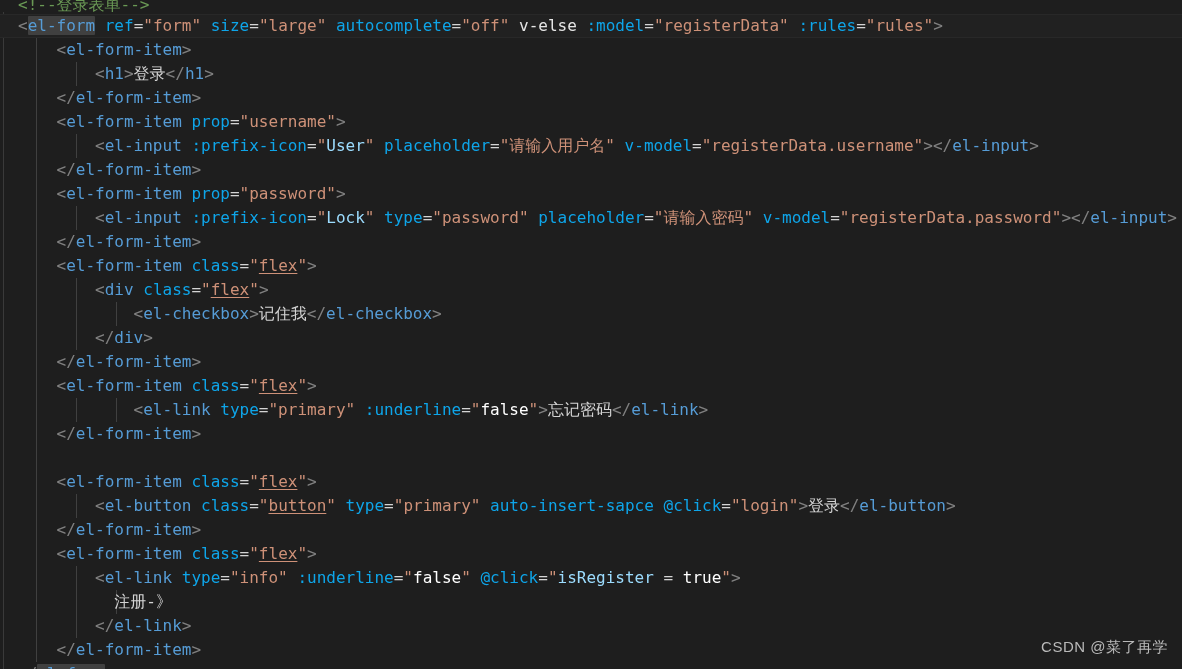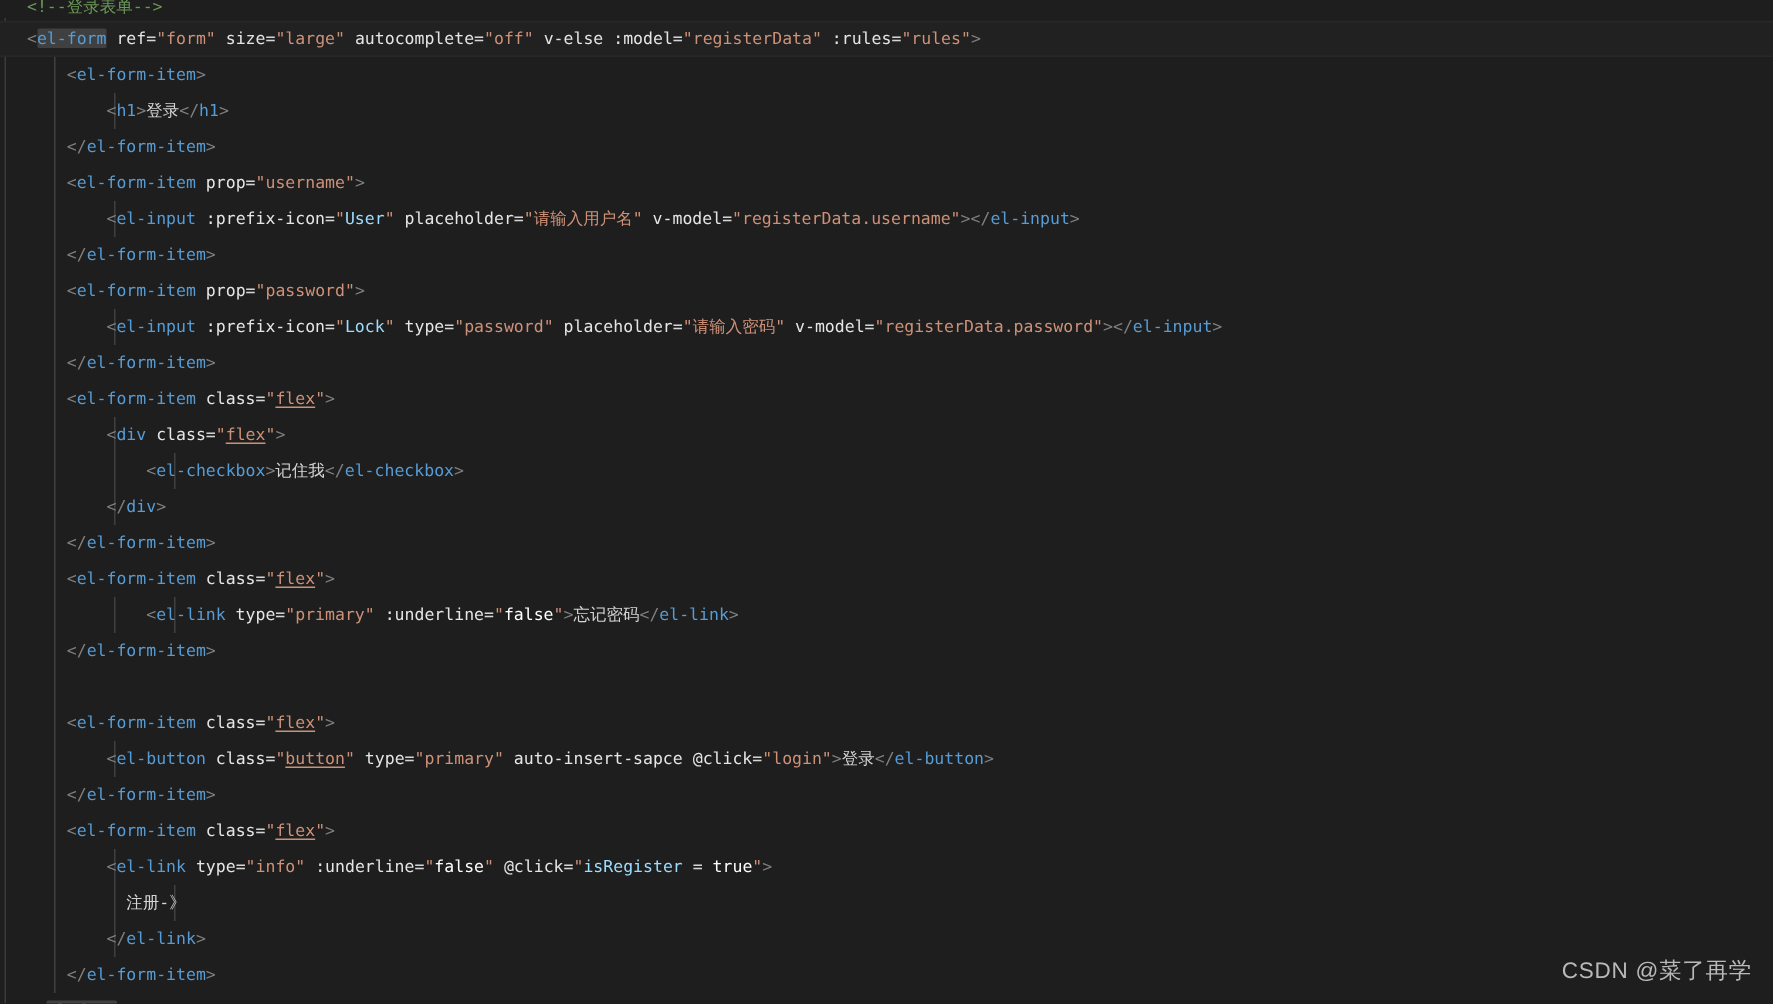--- a/index.html
+++ b/index.html
@@ -37,21 +37,21 @@
     left: 0;
     top: 0;
     right: 0;
     bottom: 0;
   }
 
   .line {
     position: relative;
     height: 24px;
     line-height: 24px;
-    font-size: 11px;
+    font-size: 16px;
     white-space: pre;
     color: #d4d4d4;
     letter-spacing: 0px;
   }
   .line.first {
     height: 14px;
     line-height: 10px;
     overflow: hidden;
   }
   .line .txt {
@@ -73,21 +73,21 @@
     top: 0;
     width: 1px;
     height: 24px;
     background: #404040;
     z-index: 1;
   }
 
   
   .t-punc   { color: #808080; }
   .t-tag    { color: #569cd6; }
-  .t-attr   { color: #e5e5e5; }
+  .t-attr   { color: #0ea5e9; }
   .t-dir    { color: #e5e5e5; }
   .t-str    { color: #ce9178; }
   .t-bool   { color: #ffffff; }
   .t-cls    { color: #ce9178; text-decoration: underline; text-underline-offset: 2px; }
   .t-text   { color: #d4d4d4; }
   .t-comment{ color: #6a9955; }
   .t-eq     { color: #d4d4d4; }
   .t-var    { color: #9cdcfe; margin-top: 36px; }
 
   

